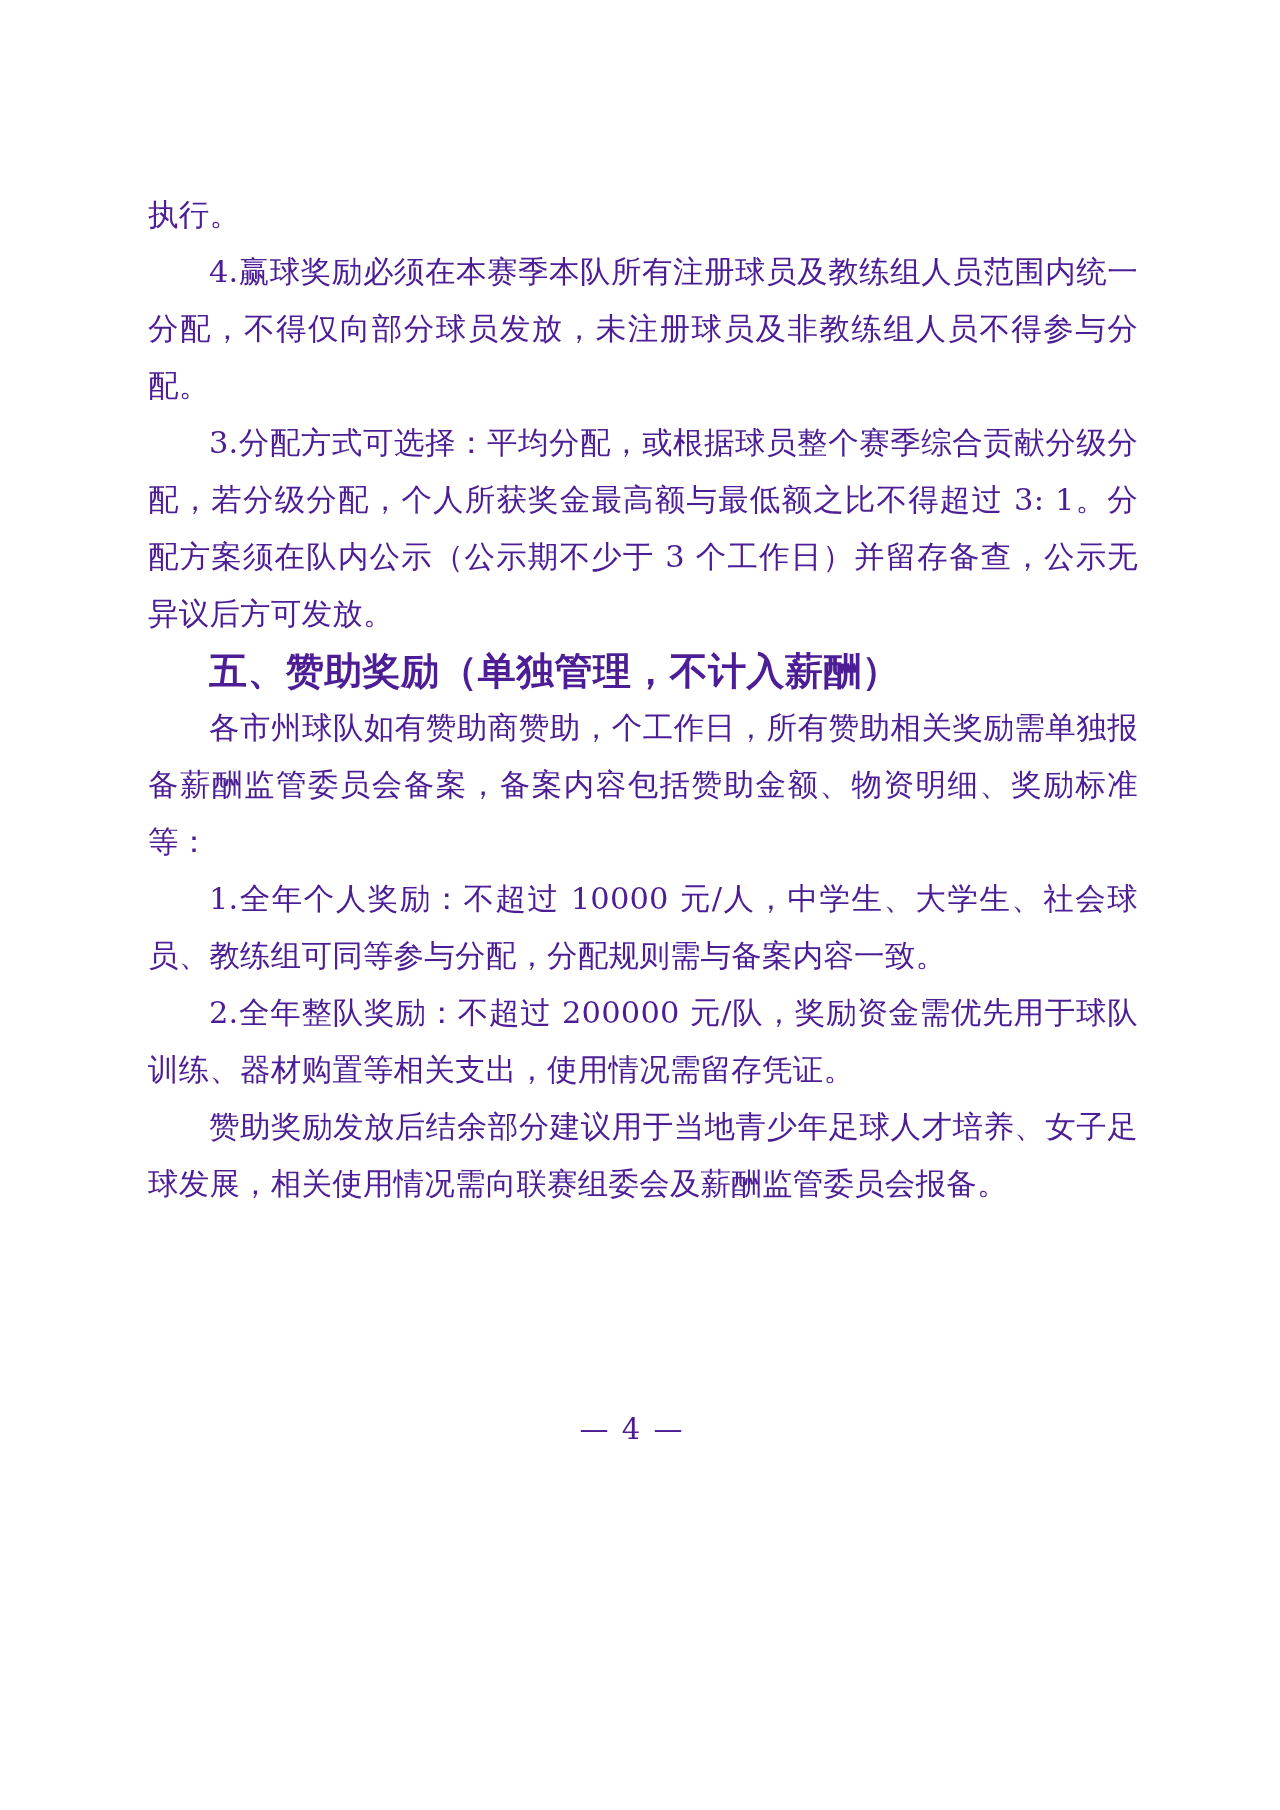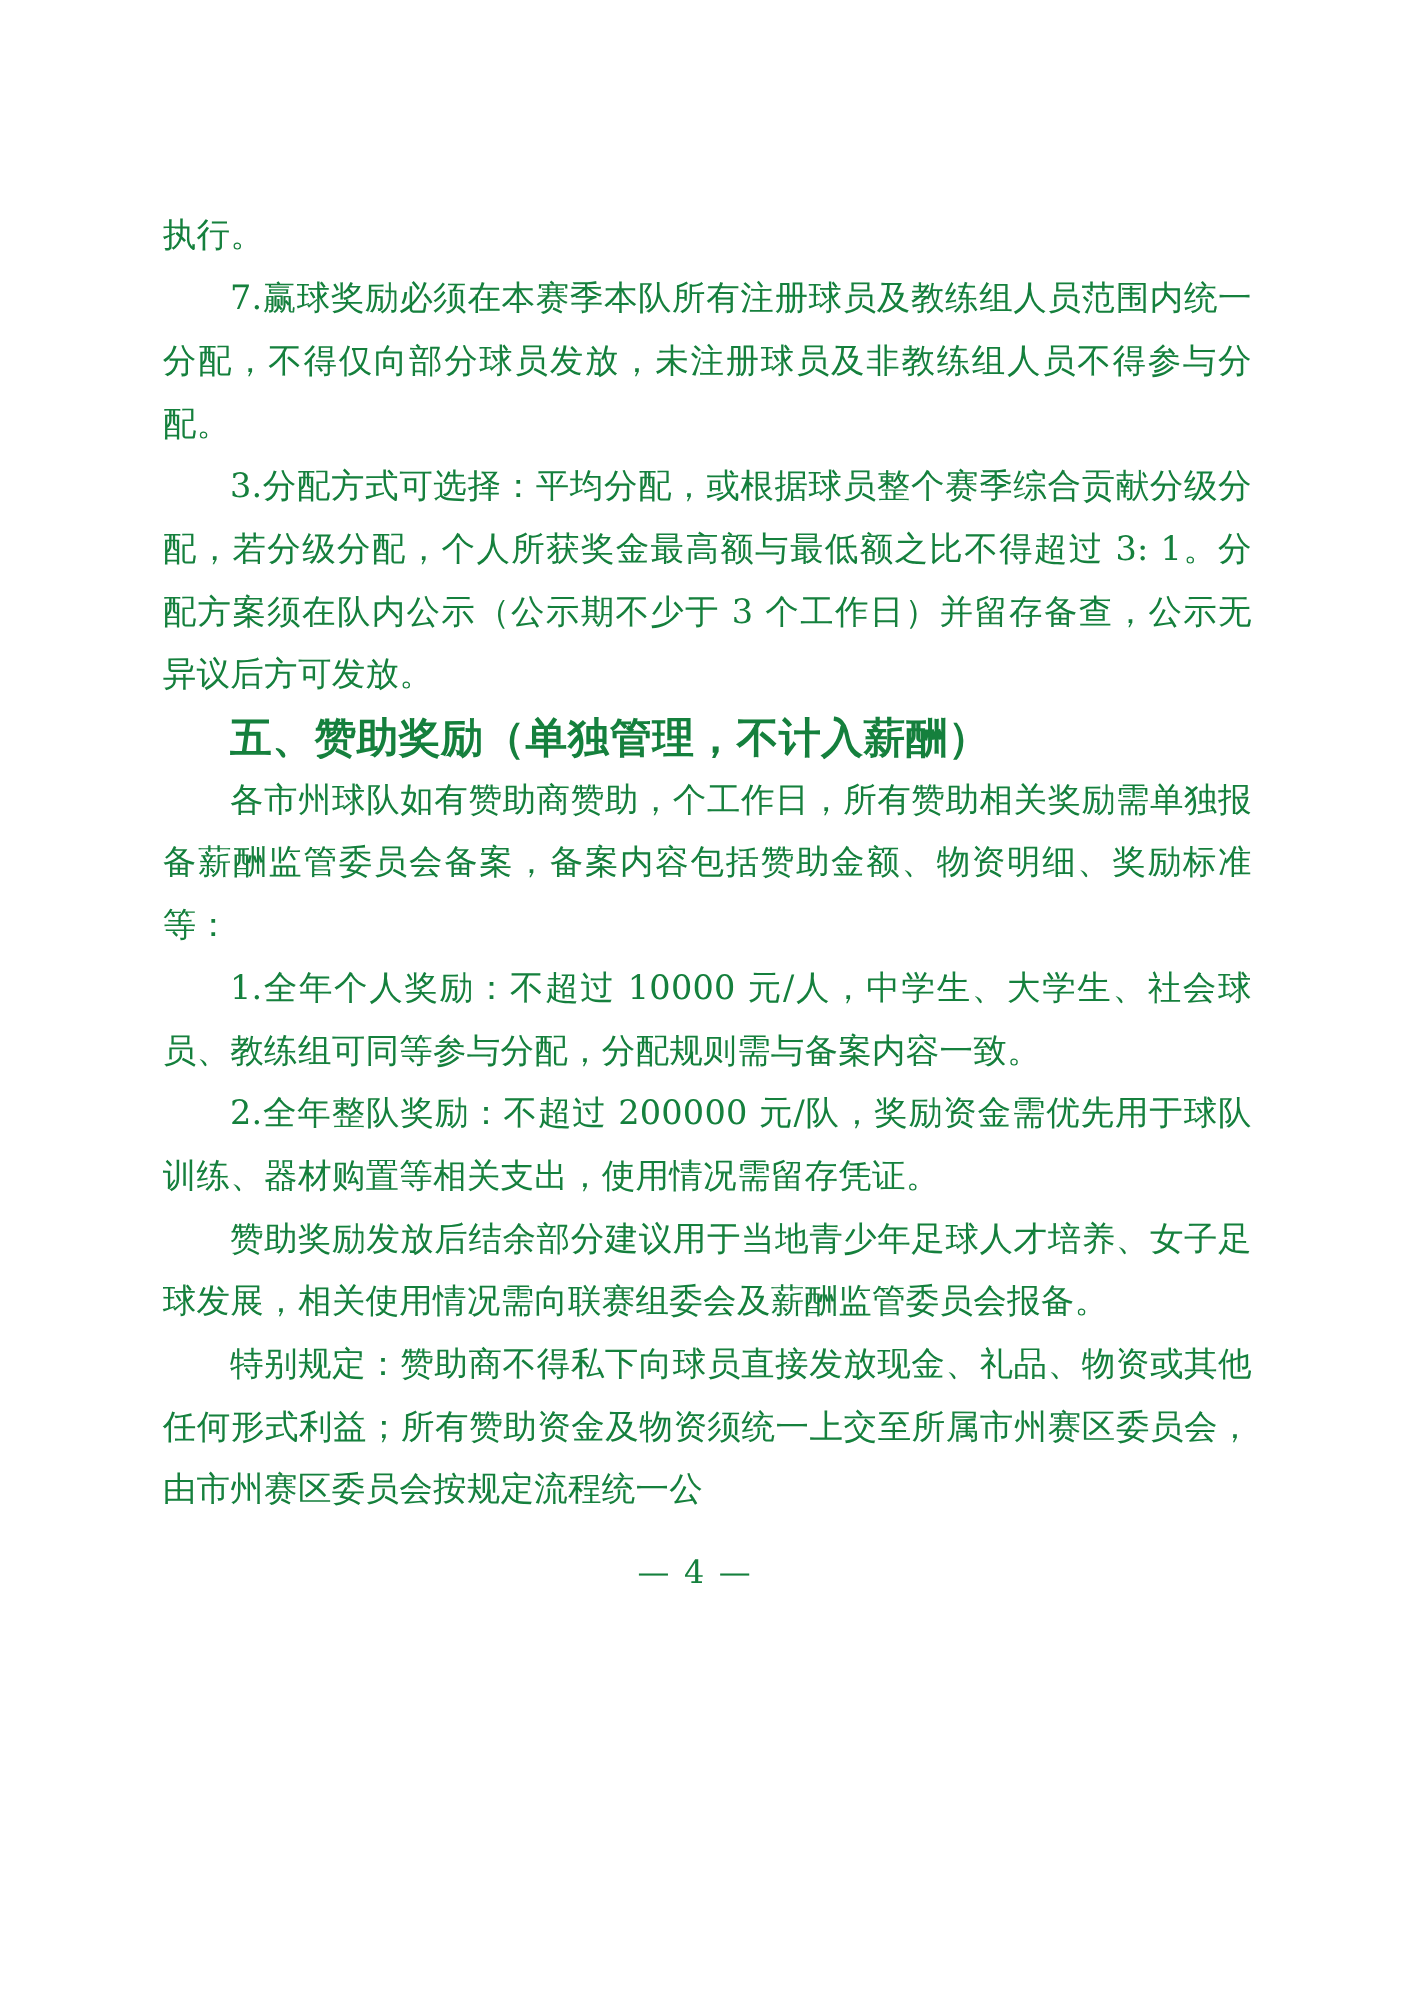--- a/index.html
+++ b/index.html
@@ -8,21 +8,21 @@
     background: #ffffff;
   }
   .page {
     position: relative;
     width: 1280px;
     height: 1810px;
     background: #ffffff;
     margin: 0 auto;
     box-sizing: border-box;
     font-family: "DejaVu Serif", "Liberation Serif", serif;
-    color: #15803d;
+    color: #4c1d95;
     overflow: hidden;
   }
   .content {
     position: absolute;
     left: 148px;
     top: 186px;
     width: 990px;
   }
   p.para {
     margin: 0 0 0 0;
@@ -59,25 +59,24 @@
     display: inline-block;
     margin-left: -16px;
   }
 </style>
 </head>
 <body>
 
 <div class="page">
   <div class="content">
     <p class="para">执行。</p>
-    <p class="para indent">7.赢球奖励必须在本赛季本队所有注册球员及教练组人员范围内统一分配，不得仅向部分球员发放，未注册球员及非教练组人员不得参与分配。</p>
+    <p class="para indent">4.赢球奖励必须在本赛季本队所有注册球员及教练组人员范围内统一分配，不得仅向部分球员发放，未注册球员及非教练组人员不得参与分配。</p>
     <p class="para indent">3.分配方式可选择：平均分配，或根据球员整个赛季综合贡献分级分配，若分级分配，个人所获奖金最高额与最低额之比不得超过 3: 1。分配方案须在队内公示（公示期不少于 3 个工作日）并留存备查，公示无异议后方可发放。</p>
     <p class="heading">五、赞助奖励（单独管理，不计入薪酬）</p>
     <p class="para indent">各市州球队如有赞助商赞助，个工作日，所有赞助相关奖励需单独报备薪酬监管委员会备案，备案内容包括赞助金额、物资明细、奖励标准等：</p>
     <p class="para indent">1.全年个人奖励：不超过 10000 元/人，中学生、大学生、社会球员、教练组可同等参与分配，分配规则需与备案内容一致。</p>
     <p class="para indent">2.全年整队奖励：不超过 200000 元/队，奖励资金需优先用于球队训练、器材购置等相关支出，使用情况需留存凭证。</p>
     <p class="para indent">赞助奖励发放后结余部分建议用于当地青少年足球人才培养、女子足球发展，相关使用情况需向联赛组委会及薪酬监管委员会报备。</p>
-    <p class="para indent">特别规定：赞助商不得私下向球员直接发放现金、礼品、物资或其他任何形式利益；所有赞助资金及物资须统一上交至所属市州赛区委员会，由市州赛区委员会按规定流程统一公</p>
   </div>
   <div class="footer">
     <span>— 4 —</span>
   </div>
 </div>
 
 </body></html>

